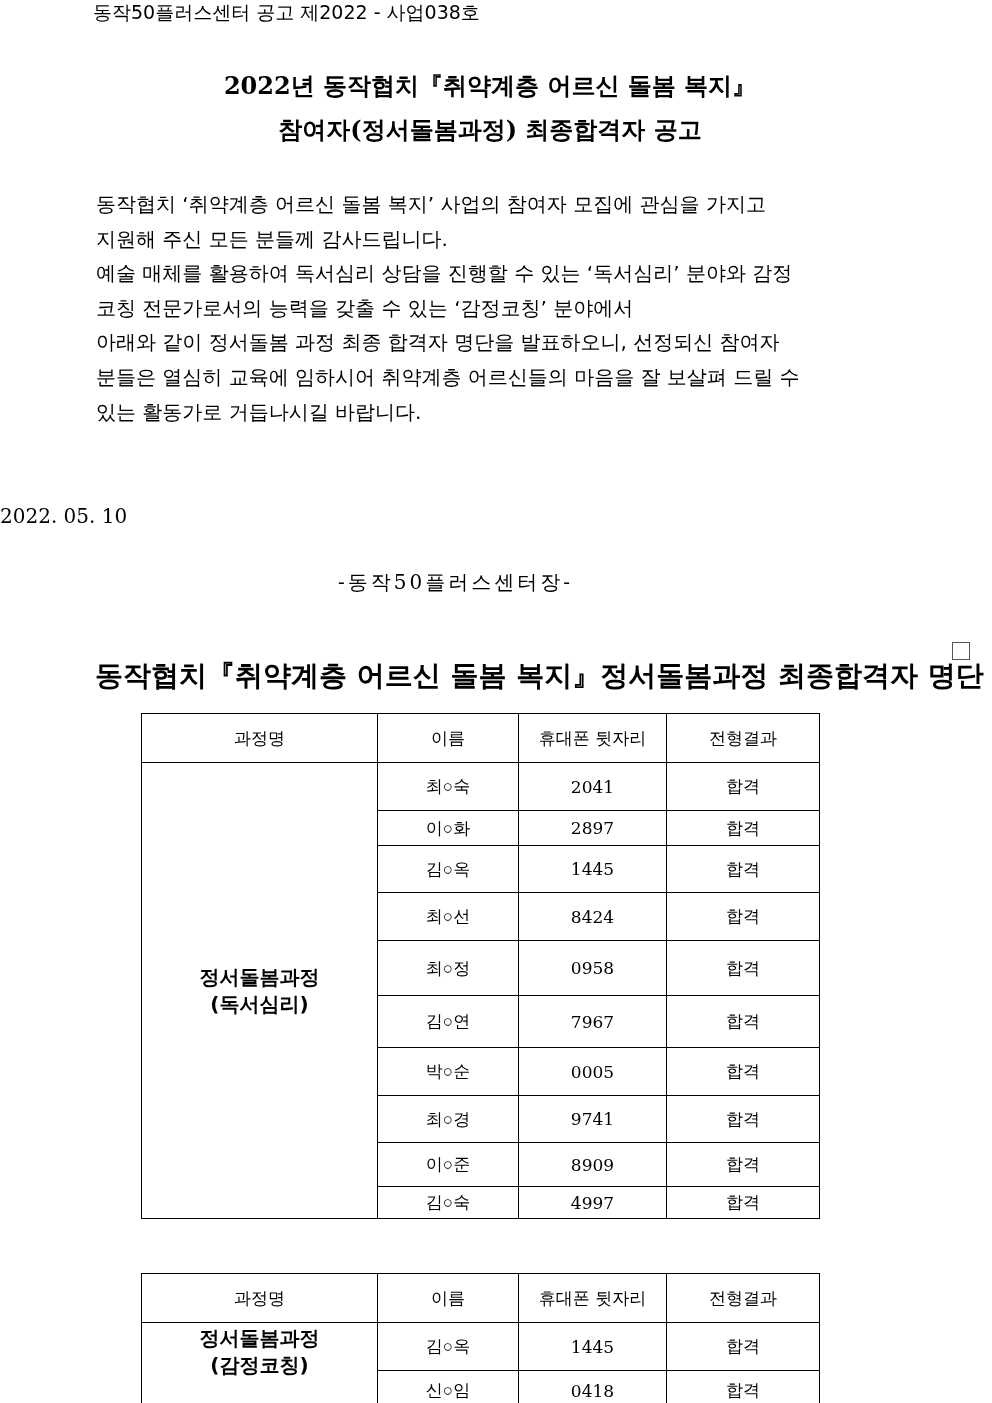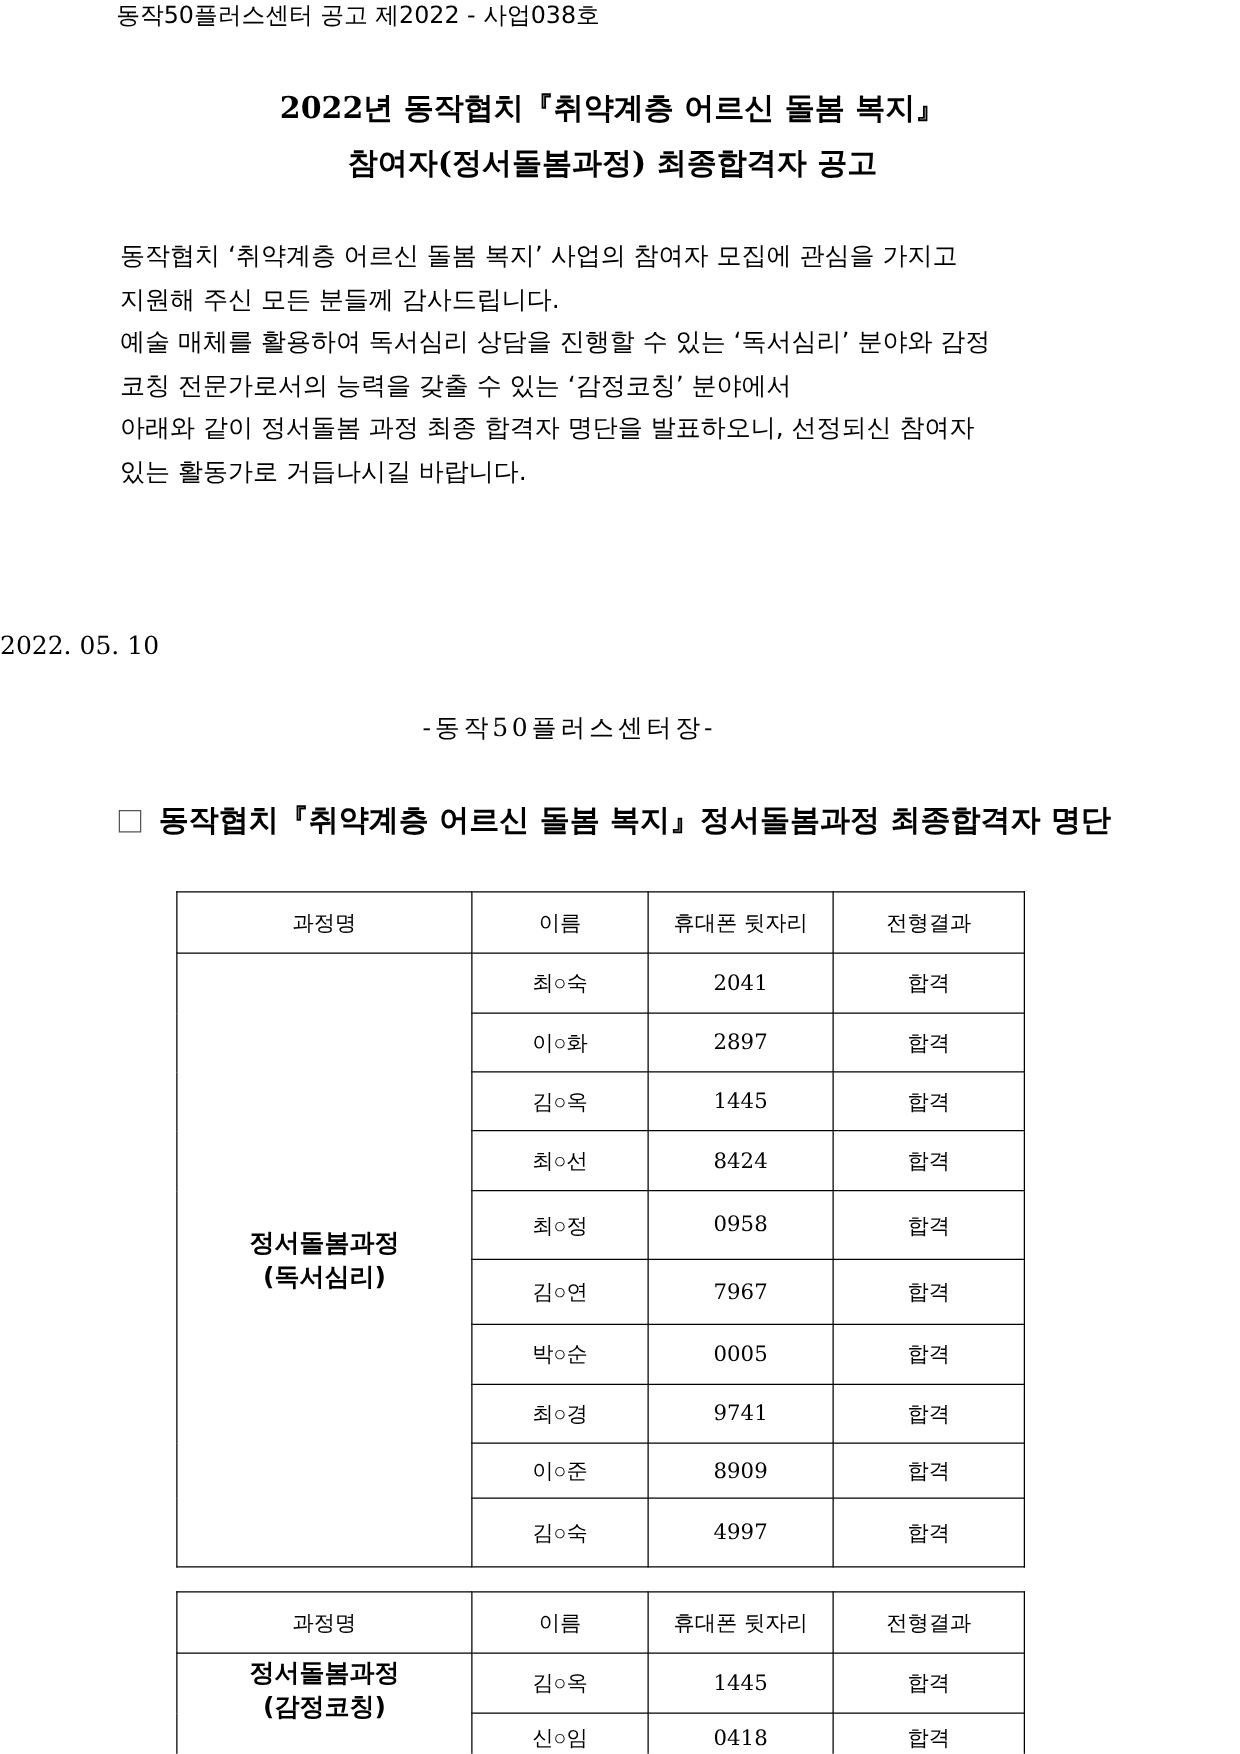--- a/index.html
+++ b/index.html
@@ -4,21 +4,21 @@
 <style>
   html, body { margin: 0; padding: 0; background: #ffffff; }
   body { width: 992px; height: 1403px; position: relative; overflow: hidden; color: #000; font-family: "DejaVu Sans", sans-serif; }
   .doc-id { position: absolute; left: 93px; top: 0px; font-size: 19px; line-height: 24px; }
   .title { position: absolute; left: 0; width: 980px; text-align: center; font-family: "DejaVu Serif", serif; font-weight: bold; font-size: 24px; line-height: 40px; }
   .title.l1 { top: 66px; }
   .title.l2 { top: 110px; }
   .body-text { position: absolute; left: 96px; width: 800px; top: 187px; font-size: 20px; line-height: 34.6px; }
   .date { position: absolute; left: 0; width: 992px; top: 502px; text-align: left; font-family: "DejaVu Serif", serif; font-size: 20px; line-height: 28px; }
   .signer { position: absolute; left: 0; width: 911px; top: 567px; text-align: center; font-family: "DejaVu Serif", serif; font-size: 20px; letter-spacing: 3px; line-height: 30px; }
-  .section-heading { position: absolute; left: 95px; top: 640px; font-size: 24px; font-weight: bold; line-height: 32px; display: flex; align-items: center; }
+  .section-heading { position: absolute; left: 95px; top: 640px; font-size: 28px; font-weight: bold; line-height: 32px; display: flex; align-items: flex-end; flex-direction: column; }
   .checkbox { display: inline-block; width: 16px; height: 16px; border: 1px solid #555; margin-right: 14px; margin-top: 2px; }
   table { position: absolute; left: 141px; border-collapse: collapse; table-layout: fixed; }
   table.t1 { top: 713px; }
   table.t2 { top: 1273px; }
   td, th { border: 1.5px solid #000; text-align: center; vertical-align: middle; padding: 0; }
   th { font-weight: normal; font-size: 17px; font-family: "DejaVu Sans", sans-serif; }
   td.cell { font-family: "DejaVu Serif", serif; font-size: 17px; }
   td.cell.name { font-family: Liberation Sans, sans-serif; }
   td.course { font-weight: bold; font-size: 20px; line-height: 27px; font-family: "DejaVu Sans", sans-serif; }
   col.c1 { width: 236px; } col.c2 { width: 141px; } col.c3 { width: 148px; } col.c4 { width: 153px; }
@@ -30,20 +30,21 @@
 
 <div class="title l1">2022년 동작협치『취약계층 어르신 돌봄 복지』</div>
 <div class="title l2">참여자(정서돌봄과정) 최종합격자 공고</div>
 
 <div class="body-text">
   <div>동작협치 ‘취약계층 어르신 돌봄 복지’ 사업의 참여자 모집에 관심을 가지고</div>
   <div>지원해 주신 모든 분들께 감사드립니다.</div>
   <div>예술 매체를 활용하여 독서심리 상담을 진행할 수 있는 ‘독서심리’ 분야와 감정</div>
   <div>코칭 전문가로서의 능력을 갖출 수 있는 ‘감정코칭’ 분야에서</div>
   <div>아래와 같이 정서돌봄 과정 최종 합격자 명단을 발표하오니, 선정되신 참여자</div>
+  <div>분들은 열심히 교육에 임하시어 취약계층 어르신들의 마음을 잘 보살펴 드릴 수</div>
   <div>있는 활동가로 거듭나시길 바랍니다.</div>
 </div>
 
 <div class="date">2022. 05. 10</div>
 <div class="signer">-동작50플러스센터장-</div>
 
 <div class="section-heading">
   <span class="checkbox"></span>
   <span>동작협치『취약계층 어르신 돌봄 복지』정서돌봄과정 최종합격자 명단</span>
 </div>
@@ -64,21 +65,21 @@
   </tr>
   <tr style="height:48px">
     <td class="course" rowspan="10">
       <div>정서돌봄과정</div>
       <div>(독서심리)</div>
     </td>
     <td class="cell name">최○숙</td>
     <td class="cell">2041</td>
     <td class="cell name">합격</td>
   </tr>
-  <tr style="height:47px">
+  <tr style="height:35px">
     <td class="cell name">이○화</td>
     <td class="cell">2897</td>
     <td class="cell name">합격</td>
   </tr>
   <tr style="height:47px">
     <td class="cell name">김○옥</td>
     <td class="cell">1445</td>
     <td class="cell name">합격</td>
   </tr>
   <tr style="height:48px">
@@ -104,21 +105,21 @@
   <tr style="height:47px">
     <td class="cell name">최○경</td>
     <td class="cell">9741</td>
     <td class="cell name">합격</td>
   </tr>
   <tr style="height:44px">
     <td class="cell name">이○준</td>
     <td class="cell">8909</td>
     <td class="cell name">합격</td>
   </tr>
-  <tr style="height:55px">
+  <tr style="height:32px">
     <td class="cell name">김○숙</td>
     <td class="cell">4997</td>
     <td class="cell name">합격</td>
   </tr>
 </tbody>
   </table>
 
 <table class="t2">
   <colgroup>
       <col class="c1">

